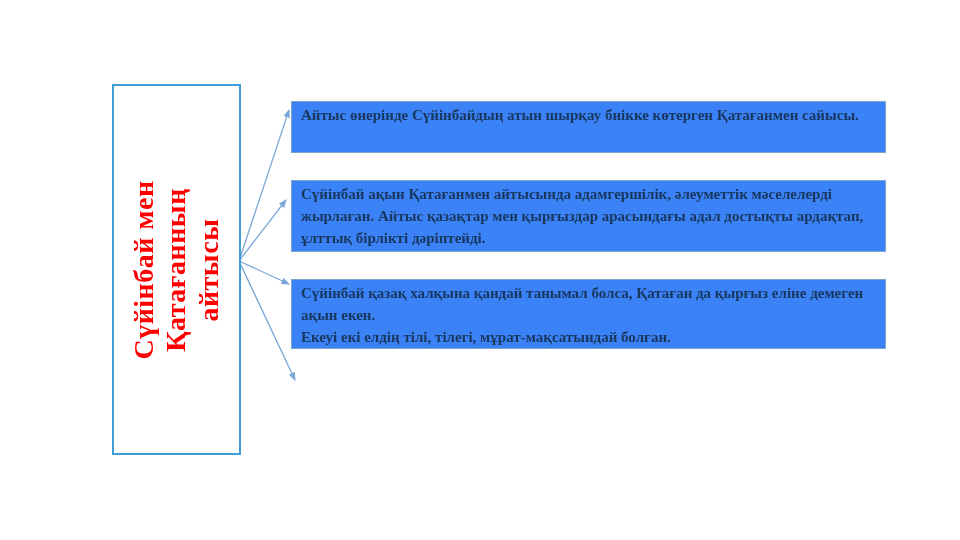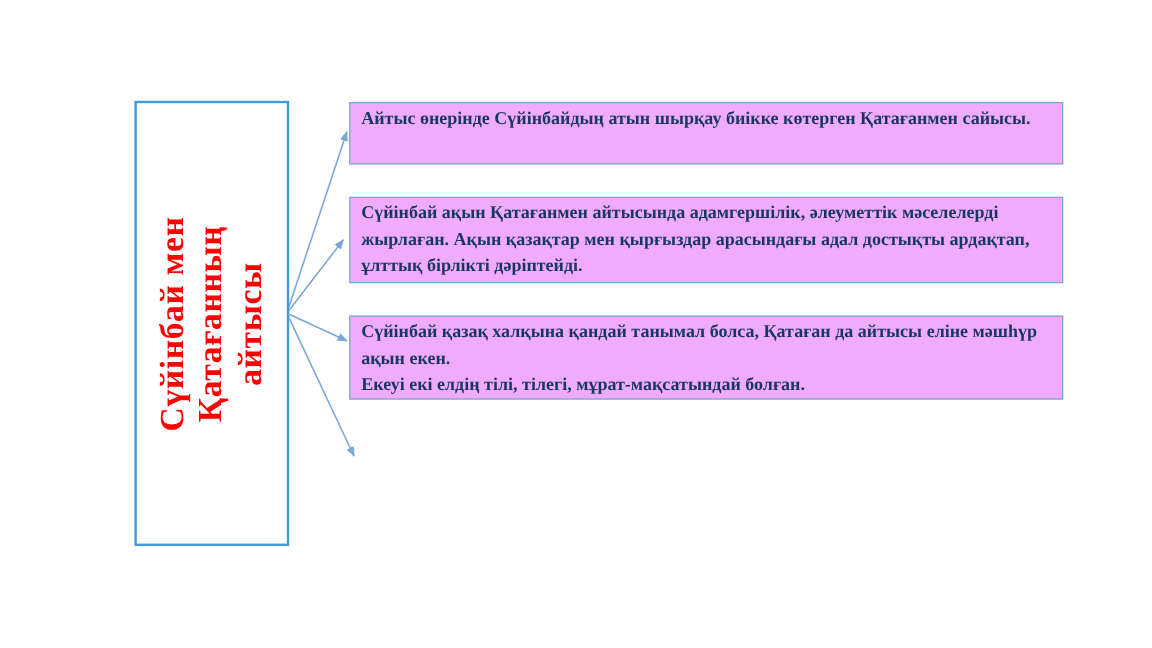--- a/index.html
+++ b/index.html
@@ -64,24 +64,25 @@
     font-size: 28px;
     line-height: 1.16;
     white-space: pre-line;
     letter-spacing: 0.5px;
   }
   .point-box {
     position: absolute;
     left: 291px;
     width: 595px;
     border: 1px solid var(--point-border-color);
-    background: #f0abfc;
+    background: #3b82f6;
     box-sizing: border-box;
     overflow: hidden;
     padding: 2px 9px;
+    margin-top: 16px;
   }
   .point-text {
     color: var(--body-text-color);
     font-weight: bold;
     font-size: 15px;
     line-height: 22px;
     white-space: pre-line;
   }
   #point-box-1 { top: 85px;  height: 52px; }
   #point-box-2 { top: 164px; height: 72px; }
@@ -110,22 +111,22 @@
     <div class="title-text">Сүйінбай мен
 Қатағанның
 айтысы</div>
   </div>
 
   <div class="point-box" id="point-box-1">
     <div class="point-text">Айтыс өнерінде Сүйінбайдың атын шырқау биікке көтерген Қатағанмен сайысы.</div>
   </div>
 
   <div class="point-box" id="point-box-2">
-    <div class="point-text">Сүйінбай ақын Қатағанмен айтысында адамгершілік, әлеуметтік мәселелерді жырлаған. Ақын қазақтар мен қырғыздар арасындағы адал достықты ардақтап, ұлттық бірлікті дәріптейді.</div>
+    <div class="point-text">Сүйінбай ақын Қатағанмен айтысында адамгершілік, әлеуметтік мәселелерді жырлаған. Айтыс қазақтар мен қырғыздар арасындағы адал достықты ардақтап, ұлттық бірлікті дәріптейді.</div>
   </div>
 
   <div class="point-box" id="point-box-3">
-    <div class="point-text">Сүйінбай қазақ халқына қандай танымал болса, Қатаған да айтысы еліне мәшһүр ақын екен.
+    <div class="point-text">Сүйінбай қазақ халқына қандай танымал болса, Қатаған да қырғыз еліне демеген ақын екен.
 Екеуі екі елдің тілі, тілегі, мұрат-мақсатындай болған.</div>
   </div>
 
 
 </div>
 
 </body></html>

